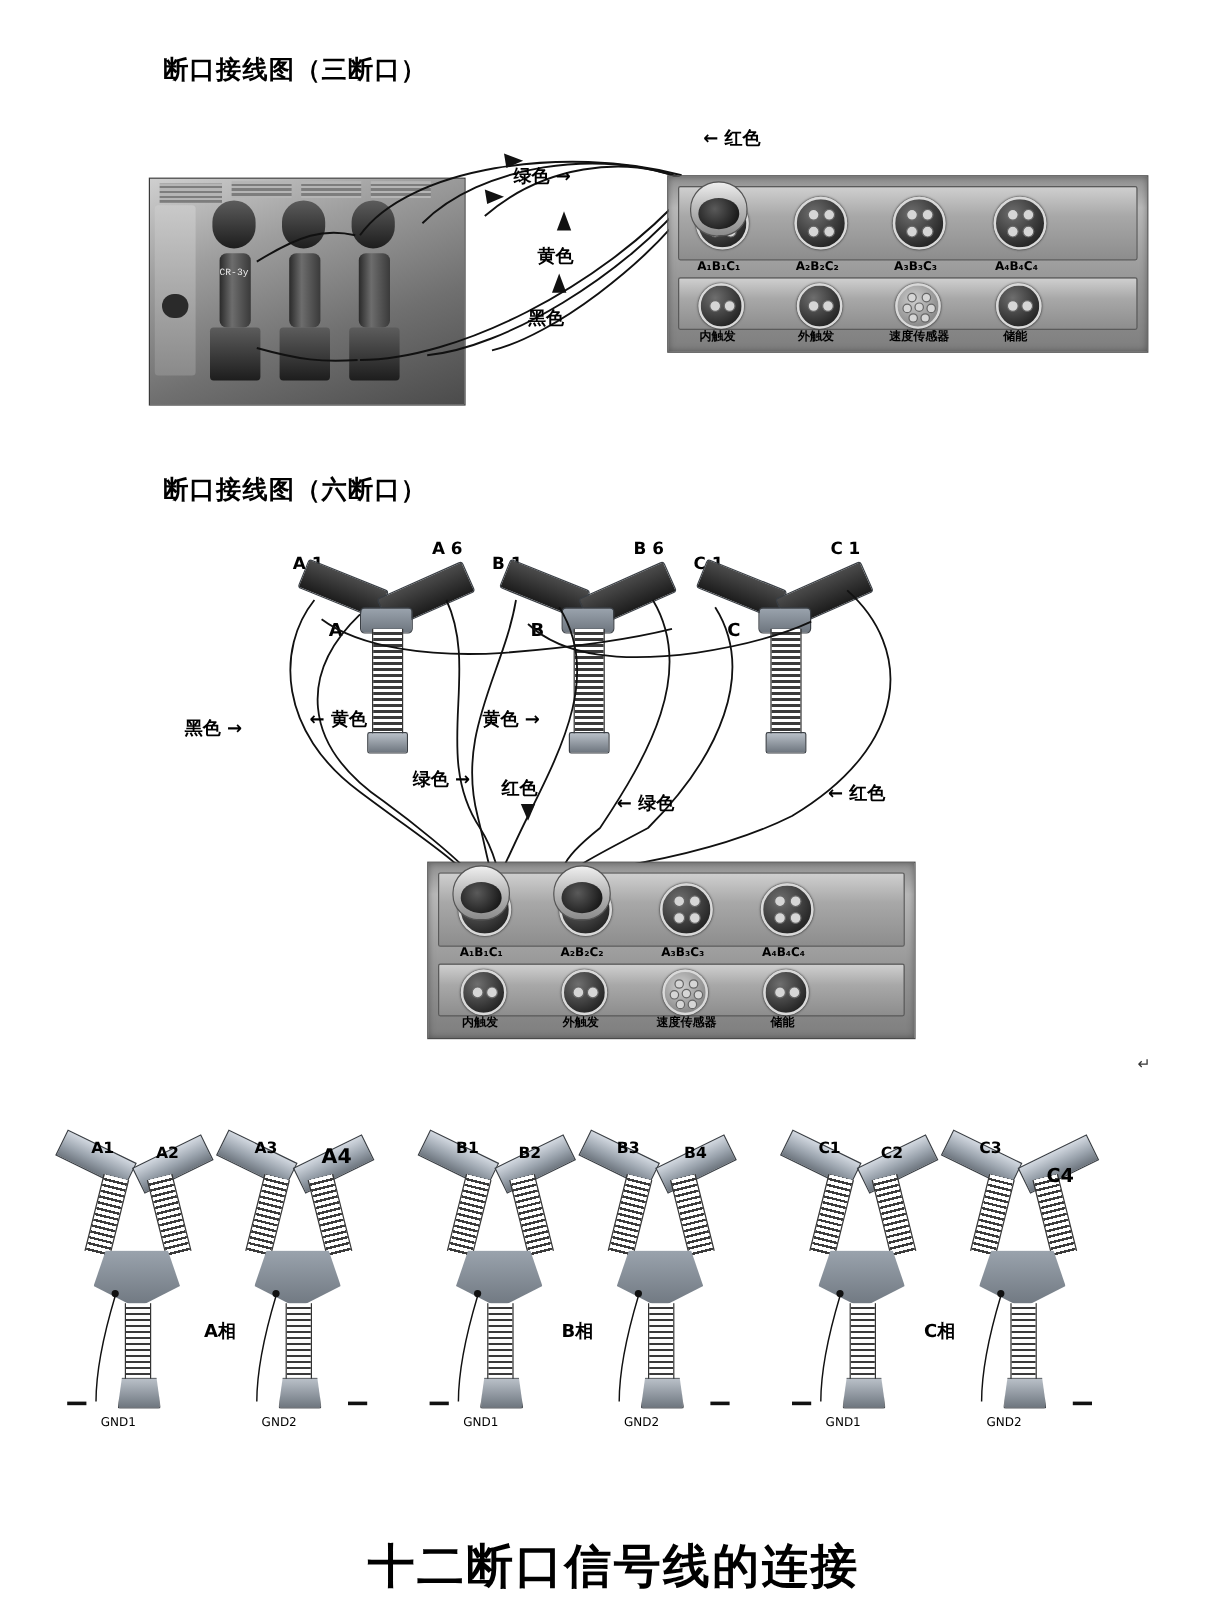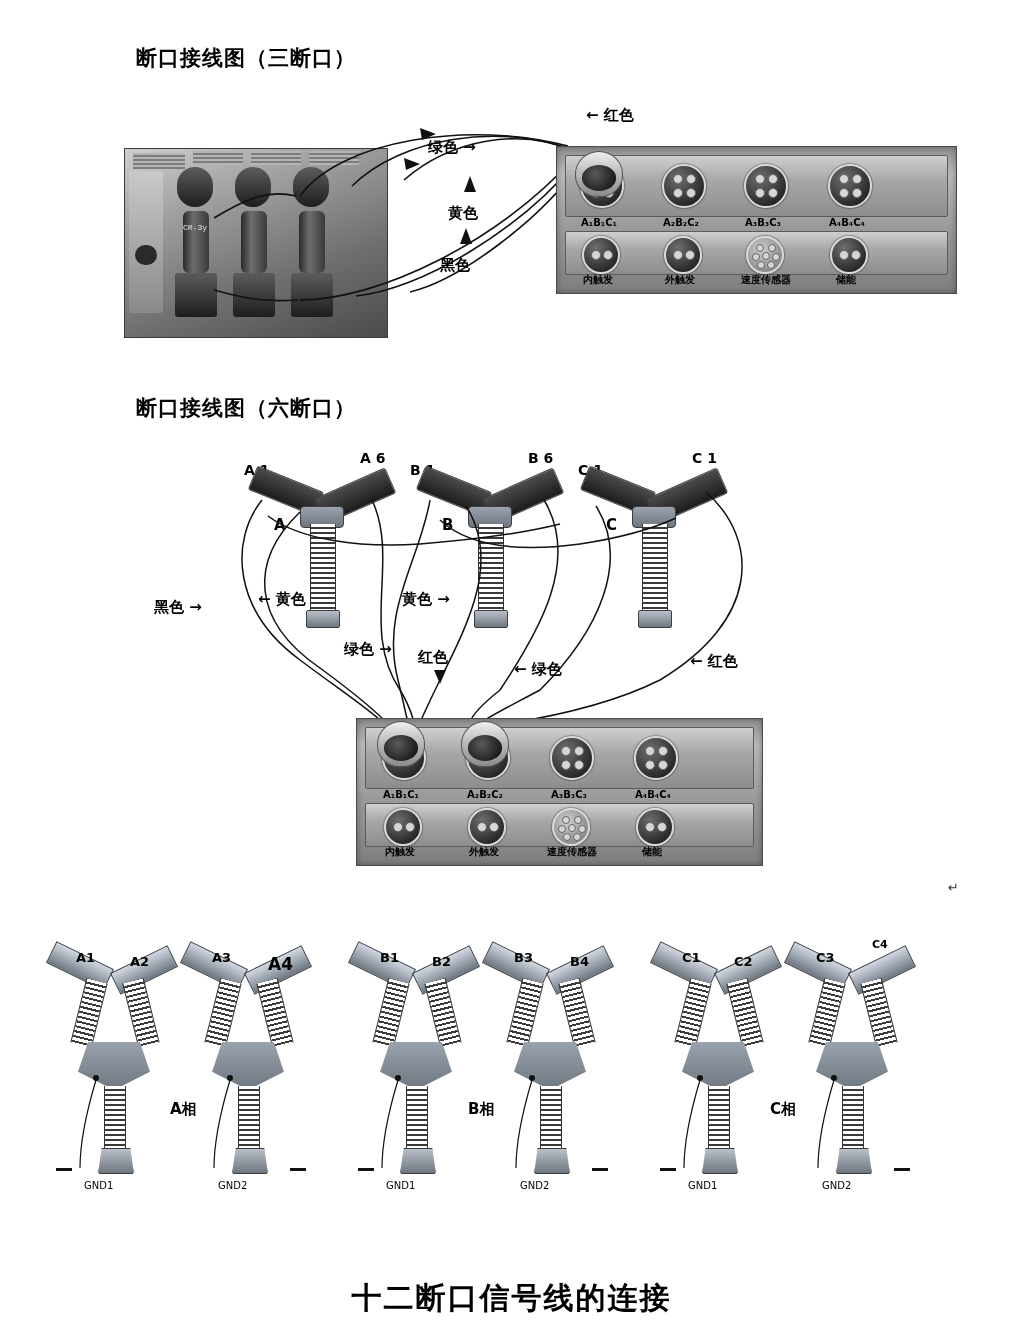--- a/index.html
+++ b/index.html
@@ -84,21 +84,21 @@
     border:1px solid #3a3f45;
   }
   .foot{
     position:absolute;
     background:linear-gradient(180deg,#b9c0c8,#6e767f);
     border:1px solid #3a3f45;border-radius:2px;
   }
   .gnd-dash{position:absolute;height:3px;background:#111;}
   .phase-lbl{font-size:15px;font-weight:bold;}
   .bottom-title{
-    font-size:30px;font-weight:bold;letter-spacing:2px;
+    font-size:39px;font-weight:bold;letter-spacing:2px;
     font-family:Liberation Serif, serif;
   }
   svg{position:absolute;left:0;top:0;overflow:visible;}
 </style>
 </head>
 <body>
 
 <div class="abs sec-title" style="left:136px;top:44px;">断口接线图（三断口）</div>
 
 <div class="abs photo" style="left:124px;top:148px;width:262px;height:188px;">
@@ -403,21 +403,21 @@
     <div class="spring" style="left:842px;top:156px;width:20px;height:66px;"></div>
     <div class="foot" style="left:702px;top:218px;width:34px;height:24px;clip-path:polygon(10% 0,90% 0,100% 100%,0 100%);"></div>
     <div class="foot" style="left:836px;top:218px;width:34px;height:24px;clip-path:polygon(10% 0,90% 0,100% 100%,0 100%);"></div>
 
     <div class="gnd-dash" style="left:660px;top:238px;width:16px;"></div>
     <div class="gnd-dash" style="left:894px;top:238px;width:16px;"></div>
 
     <div class="abs small-lbl" style="left:682px;top:20px;font-size:13px;text-align:right;">C1</div>
     <div class="abs small-lbl" style="left:734px;top:24px;font-size:13px;">C2</div>
     <div class="abs small-lbl" style="left:816px;top:20px;font-size:13px;">C3</div>
-    <div class="abs small-lbl" style="left:872px;top:8px;font-size:11px;">C4</div>
+    <div class="abs small-lbl" style="left:872px;top:40px;font-size:16px;">C4</div>
     <div class="abs phase-lbl" style="left:770px;top:170px;">C相</div>
     <div class="abs tiny-lbl" style="left:688px;top:250px;">GND1</div>
     <div class="abs tiny-lbl" style="left:822px;top:250px;">GND2</div>
   </div>
 
   <svg width="1023" height="320" style="pointer-events:none;">
     <g fill="none" stroke="#111" stroke-width="1.2">
       <path d="M96,150 C84,190 80,215 80,238"></path>
       <path d="M230,150 C218,190 214,215 214,238"></path>
       <path d="M398,150 C386,190 382,215 382,238"></path>

